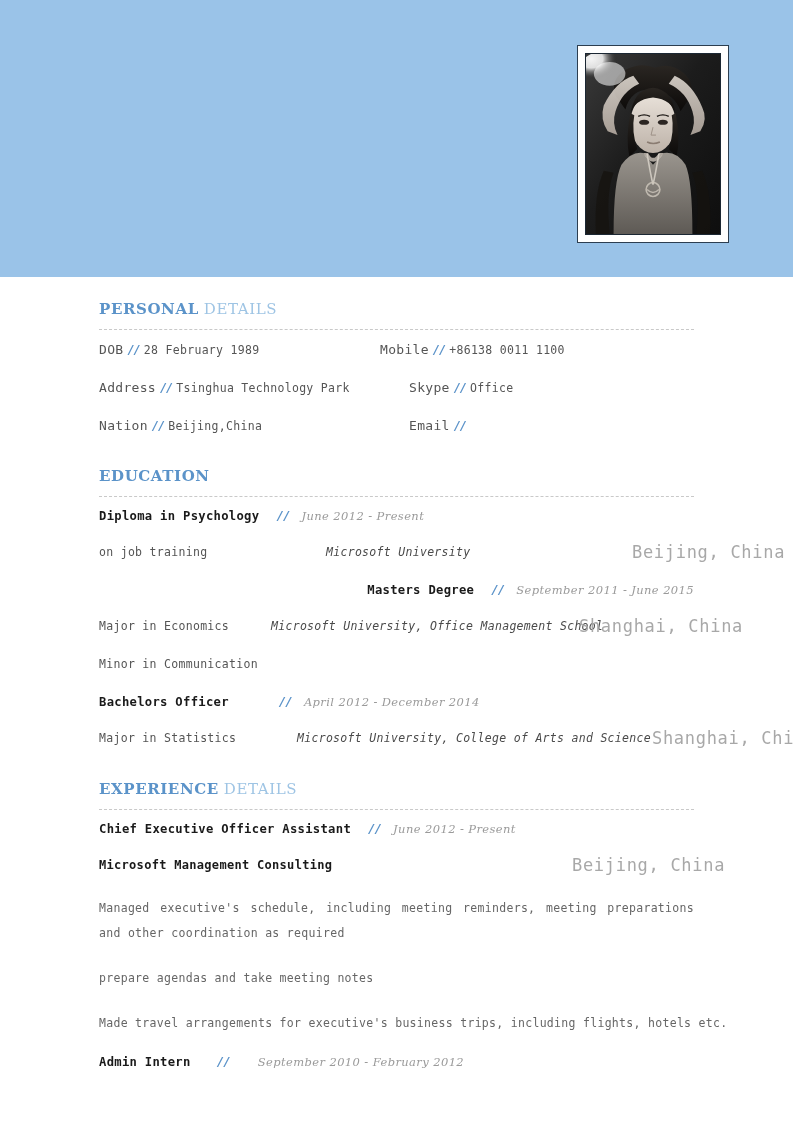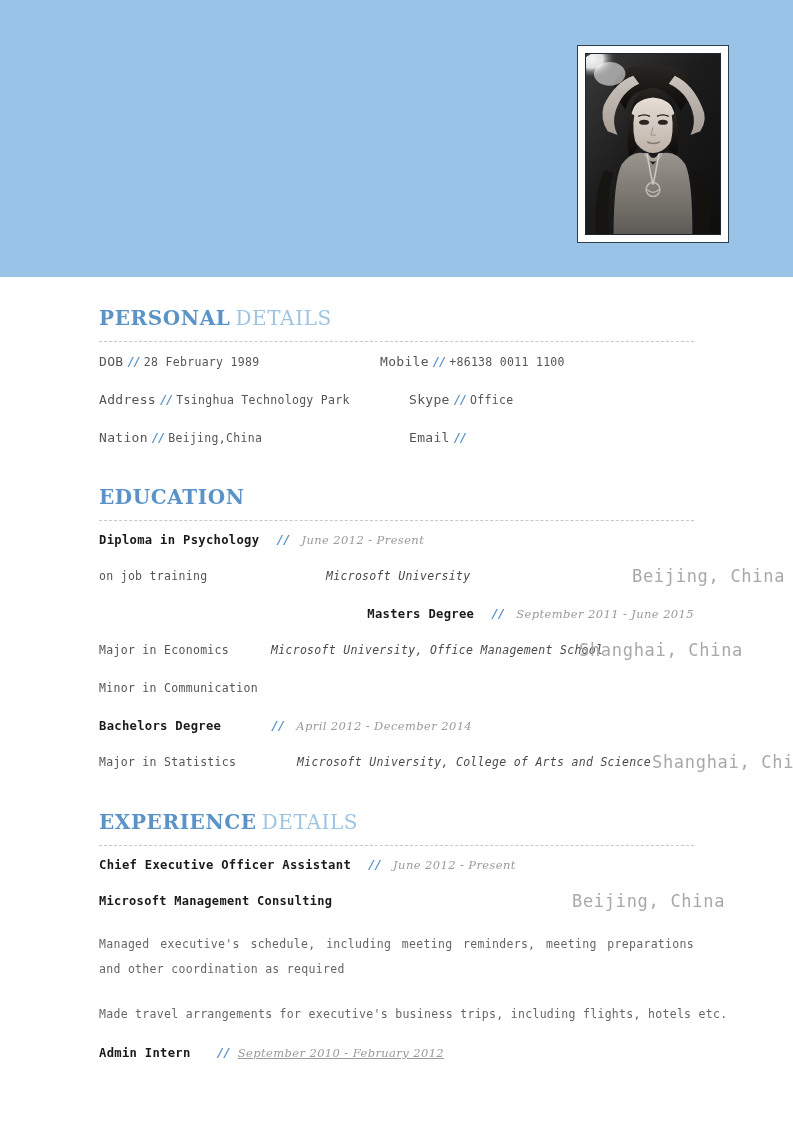--- a/index.html
+++ b/index.html
@@ -54,23 +54,23 @@
     position: absolute;
     left: 0;
     top: 277px;
     width: 793px;
     padding: 0 99px 0 99px;
   }
 
   
   .section-head {
     font-family: "DejaVu Serif", "Liberation Serif", serif;
-    font-size: 20px;
+    font-size: 15px;
     letter-spacing: 0.6px;
-    padding-top: 29px;
+    padding-top: 23px;
     white-space: nowrap;
   }
   .sh-primary {
     font-weight: bold;
     color: #5b93c9;
   }
   .sh-secondary {
     font-weight: normal;
     color: #9ec4e4;
     margin-left: 5px;
@@ -300,21 +300,21 @@
     <span class="org" style="left:172px;">Microsoft University, Office Management School</span>
     <span class="loc" style="left:480px;">Shanghai, China</span>
   </div>
   <div class="detail-row">
     <span class="detail">Minor in Communication</span>
     <span class="org" style="left:172px;"></span>
     <span class="loc" style="left:480px;"></span>
   </div>
 
   <div class="entry-head">
-    <span class="entry-title">Bachelors Degree</span><span class="entry-sep" style="margin-left:50px;">//</span><span class="entry-date" style="margin-left:12px;">April 2012 - December 2014</span>
+    <span class="entry-title">Bachelors Officer</span><span class="entry-sep" style="margin-left:50px;">//</span><span class="entry-date" style="margin-left:12px;">April 2012 - December 2014</span>
   </div>
   <div class="detail-row">
     <span class="detail">Major in Statistics</span>
     <span class="org" style="left:198px;">Microsoft University, College of Arts and Science</span>
     <span class="loc" style="left:553px;">Shanghai, China</span>
   </div>
 
   <div class="section-head">
     <span class="sh-primary">EXPERIENCE</span><span class="sh-secondary">DETAILS</span>
   </div>
@@ -323,19 +323,20 @@
   <div class="entry-head">
     <span class="entry-title">Chief Executive Officer Assistant</span><span class="entry-sep" style="margin-left:17px;">//</span><span class="entry-date" style="margin-left:12px;">June 2012 - Present</span>
   </div>
 
   <div class="company-row">
     <span class="company">Microsoft Management Consulting</span>
     <span class="loc" style="left:473px;">Beijing, China</span>
   </div>
 
   <div class="para">Managed executive's schedule, including meeting reminders, meeting preparations and other coordination as required</div>
+  <div class="para nowrap" style="margin-top:20px;">prepare agendas and take meeting notes</div>
   <div class="para nowrap" style="margin-top:20px;">Made travel arrangements for executive's business trips, including flights, hotels etc.</div>
 
   <div class="entry-head clip-bottom" style="margin-top:14px;height:22px;line-height:22px;">
-    <span class="entry-title">Admin Intern</span><span class="entry-sep" style="margin-left:26px;">//</span><span class="entry-date" style="margin-left:8px;text-decoration:underline;">September 2010 - February 2012</span>
+    <span class="entry-title">Admin Intern</span><span class="entry-sep" style="margin-left:26px;">//</span><span class="entry-date" style="margin-left:28px;">September 2010 - February 2012</span>
   </div>
 
 </div>
 
 </body></html>

